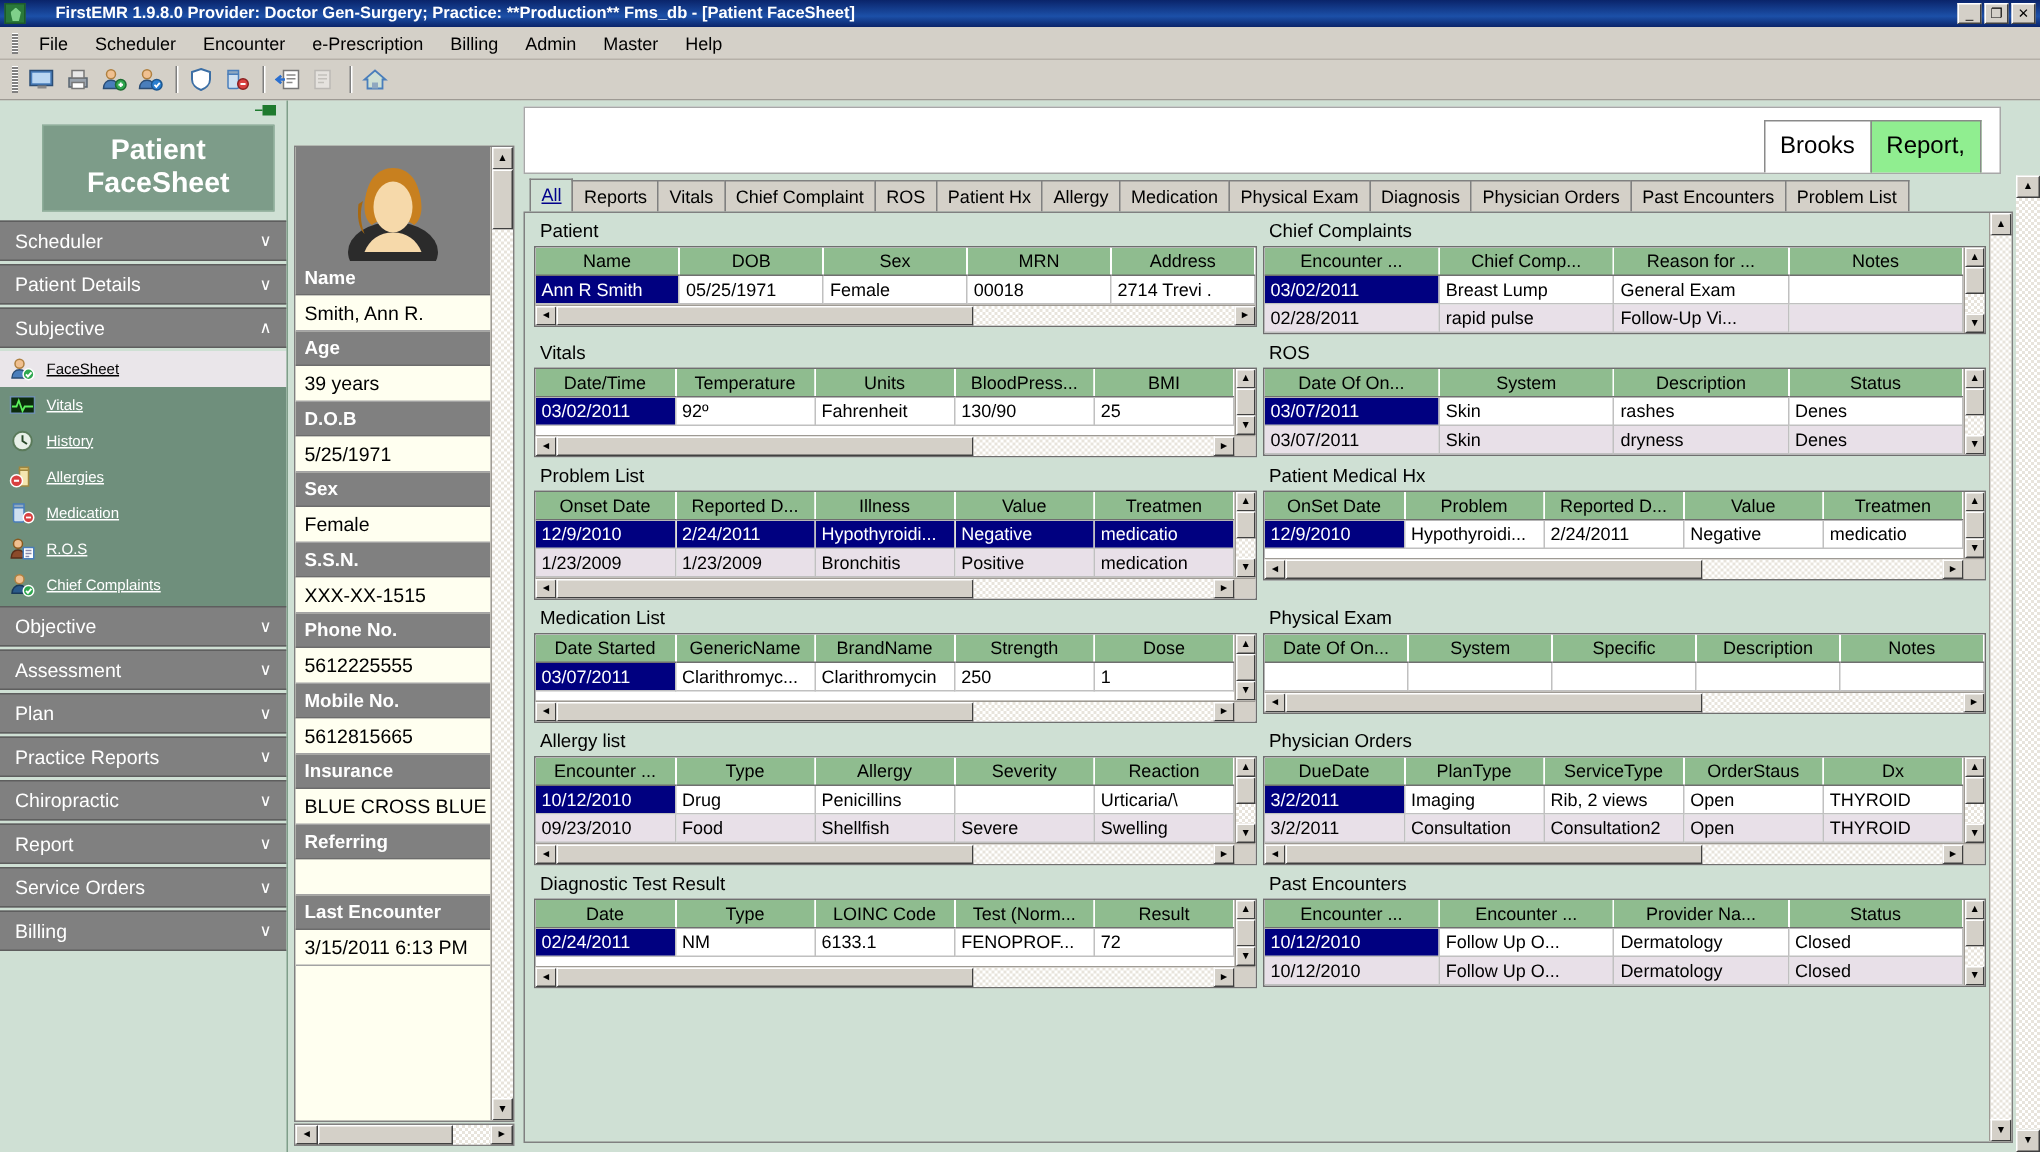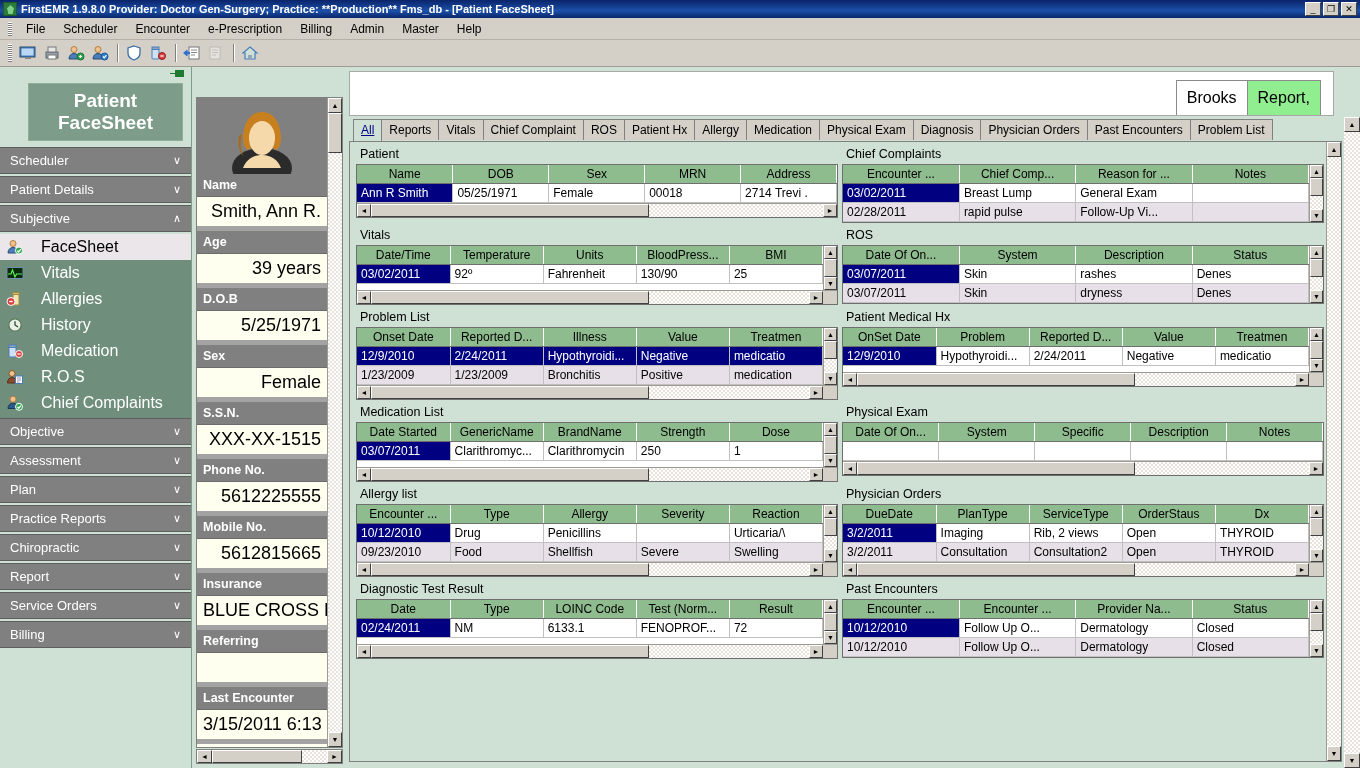--- a/index.html
+++ b/index.html
@@ -22,21 +22,21 @@
   #titlebar .tbicon {
     width: 14px; height: 14px; margin-right: 4px;
     background: #2a7a3a; border: 1px solid #1d5a2a;
     display: inline-block; position: relative; flex: 0 0 auto;
   }
   #titlebar .tbicon::after {
     content: ""; position: absolute; left: 3px; top: 2px;
     width: 7px; height: 9px; background: #7fd08a;
     clip-path: polygon(50% 0, 100% 35%, 80% 100%, 20% 100%, 0 35%);
   }
-  #titlebar .ttl { flex: 1 1 auto; white-space: nowrap; overflow: hidden; }
+  #titlebar .ttl { flex: 1 1 auto; white-space: nowrap; overflow: hidden; margin-left: 16px; }
   #winbtns { display: flex; gap: 2px; padding-right: 3px; }
   #winbtns button {
     width: 16px; height: 14px;
     background: #d4d0c8; border: 1px solid #fff;
     border-right-color: #404040; border-bottom-color: #404040;
     font-size: 9px; line-height: 11px; font-family: "Liberation Sans", sans-serif;
     color: #000; cursor: pointer; padding: 0;
   }
 
   
@@ -96,44 +96,44 @@
   .sb-group {
     background: #808080; color: #fff;
     padding: 5px 10px; font-size: 13px;
     display: flex; justify-content: space-between; align-items: center;
     border-top: 1px solid #5e5e5e; border-bottom: 1px solid #5e5e5e;
     cursor: pointer; margin-bottom: 2px;
   }
   .sb-group .chev { font-size: 11px; }
   .sb-items { background: #6f8f7c; padding-bottom: 2px; }
   .sb-item {
-    display: flex; align-items: center; gap: 17px;
-    padding: 4px 6px; color: #fff; font-size: 16px; cursor: pointer;
+    display: flex; align-items: center; gap: 7px;
+    padding: 4px 6px; color: #fff; font-size: 10px; cursor: pointer; text-decoration: underline;
   }
   .sb-item.active { background: #eae6ea; color: #000; }
   .sb-ico { width: 18px; height: 16px; flex: 0 0 18px; position: relative; }
 
   
   #patinfo-col {
     width: 155px; flex: 0 0 155px;
     background: #cfe0d4; padding: 30px 4px 4px 4px;
     display: flex; flex-direction: column;
   }
   #patinfo-box {
     flex: 1 1 auto; display: flex; overflow: hidden;
     border: 1px solid #808080; background: #fffff0;
   }
   #patinfo-list { flex: 1 1 auto; overflow: hidden; }
   .pi-photo { background: #808080; padding: 4px 0 0 0; height: 76px;
     display: flex; align-items: flex-end; justify-content: center; }
   .pi-lbl { background: #808080; color: #fff; font-weight: bold;
     padding: 4px 6px; font-size: 12.5px; border-bottom: 1px solid #6c6c6c; }
   .pi-val { background: #fffff0; color: #000; padding: 4px 6px;
-    font-size: 18px; white-space: nowrap; overflow: hidden;
-    border-bottom: 5px solid #a3a3a3; text-align: right; }
+    font-size: 13px; white-space: nowrap; overflow: hidden;
+    border-bottom: 1px solid #a3a3a3; }
   .vscroll {
     width: 15px; flex: 0 0 15px; background: #e8e4dc;
     border-left: 1px solid #9e9a94;
     display: flex; flex-direction: column;
   }
   .sb-arrow {
     height: 15px; background: #d4d0c8;
     border: 1px solid #fff; border-right-color: #404040; border-bottom-color: #404040;
     display: flex; align-items: center; justify-content: center;
     font-size: 7px; cursor: pointer; color: #000;
@@ -162,21 +162,21 @@
     background: #fff; margin: 4px 10px 0 2px;
   }
   .pt-tab {
     min-width: 68px; padding: 8px 10px; text-align: center;
     font-size: 16px; border: 1px solid #8a8a8a; border-bottom: none;
     background: #fff; cursor: pointer; margin-left: -1px;
   }
   .pt-tab.sel { background: #90ee90; }
 
   #tabstrip {
-    display: flex; align-items: flex-start; margin: 3px 0 0 2px;
+    display: flex; align-items: flex-end; margin: 3px 0 0 2px;
     padding-left: 4px; height: 22px;
   }
   .ftab {
     padding: 3px 7px 3px 7px; font-size: 12px;
     border: 1px solid #808080; border-bottom: none;
     background: #d4d0c8; cursor: pointer; margin-right: -1px;
     color: #000; white-space: nowrap;
   }
   .ftab.sel { background: #cfe0d4; font-weight: normal;
     color: #00008b; text-decoration: underline; padding-bottom: 4px; }
@@ -374,36 +374,36 @@
           <svg width="18" height="16" viewBox="0 0 18 16">
               <rect x="1" y="2.5" width="16" height="11" fill="#0b2b0b" stroke="#6f8fae"></rect>
               <path d="M2 9h3l1.5-4L9 12l1.5-3H16" stroke="#5cf05c" fill="none" stroke-width="1.2"></path>
             </svg>
         </span>
         <span>Vitals</span>
       </div>
       <div class="sb-item">
         <span class="sb-ico">
           <svg width="18" height="16" viewBox="0 0 18 16">
+              <circle cx="9" cy="8" r="6.2" fill="#e8f0e8" stroke="#5a7a5a" stroke-width="1.3"></circle>
+              <path d="M9 4.2V8l3 2" stroke="#2a4a2a" stroke-width="1.3" fill="none"></path>
+            </svg>
+        </span>
+        <span>History</span>
+      </div>
+      <div class="sb-item">
+        <span class="sb-ico">
+          <svg width="18" height="16" viewBox="0 0 18 16">
               <rect x="7" y="3" width="6" height="11" fill="#f5e6b0" stroke="#a08840"></rect>
               <rect x="7" y="1.5" width="6" height="2" fill="#d9c070" stroke="#a08840"></rect>
               <circle cx="5" cy="10.5" r="4" fill="#d94040" stroke="#fff"></circle>
               <path d="M3.3 10.5h3.4" stroke="#fff" stroke-width="1.4"></path>
             </svg>
         </span>
         <span>Allergies</span>
-      </div>
-      <div class="sb-item">
-        <span class="sb-ico">
-          <svg width="18" height="16" viewBox="0 0 18 16">
-              <circle cx="9" cy="8" r="6.2" fill="#e8f0e8" stroke="#5a7a5a" stroke-width="1.3"></circle>
-              <path d="M9 4.2V8l3 2" stroke="#2a4a2a" stroke-width="1.3" fill="none"></path>
-            </svg>
-        </span>
-        <span>History</span>
       </div>
       <div class="sb-item">
         <span class="sb-ico">
           <svg width="18" height="16" viewBox="0 0 18 16">
               <rect x="3" y="4" width="7" height="10" rx="1" fill="#cfe0f0" stroke="#4a7ebb"></rect>
               <rect x="3" y="2" width="7" height="2.5" fill="#8fa8c0" stroke="#4a7ebb"></rect>
               <circle cx="13" cy="11" r="3.5" fill="#d94040" stroke="#fff"></circle>
               <path d="M11.3 11h3.4" stroke="#fff" stroke-width="1.2"></path>
             </svg>
         </span>

